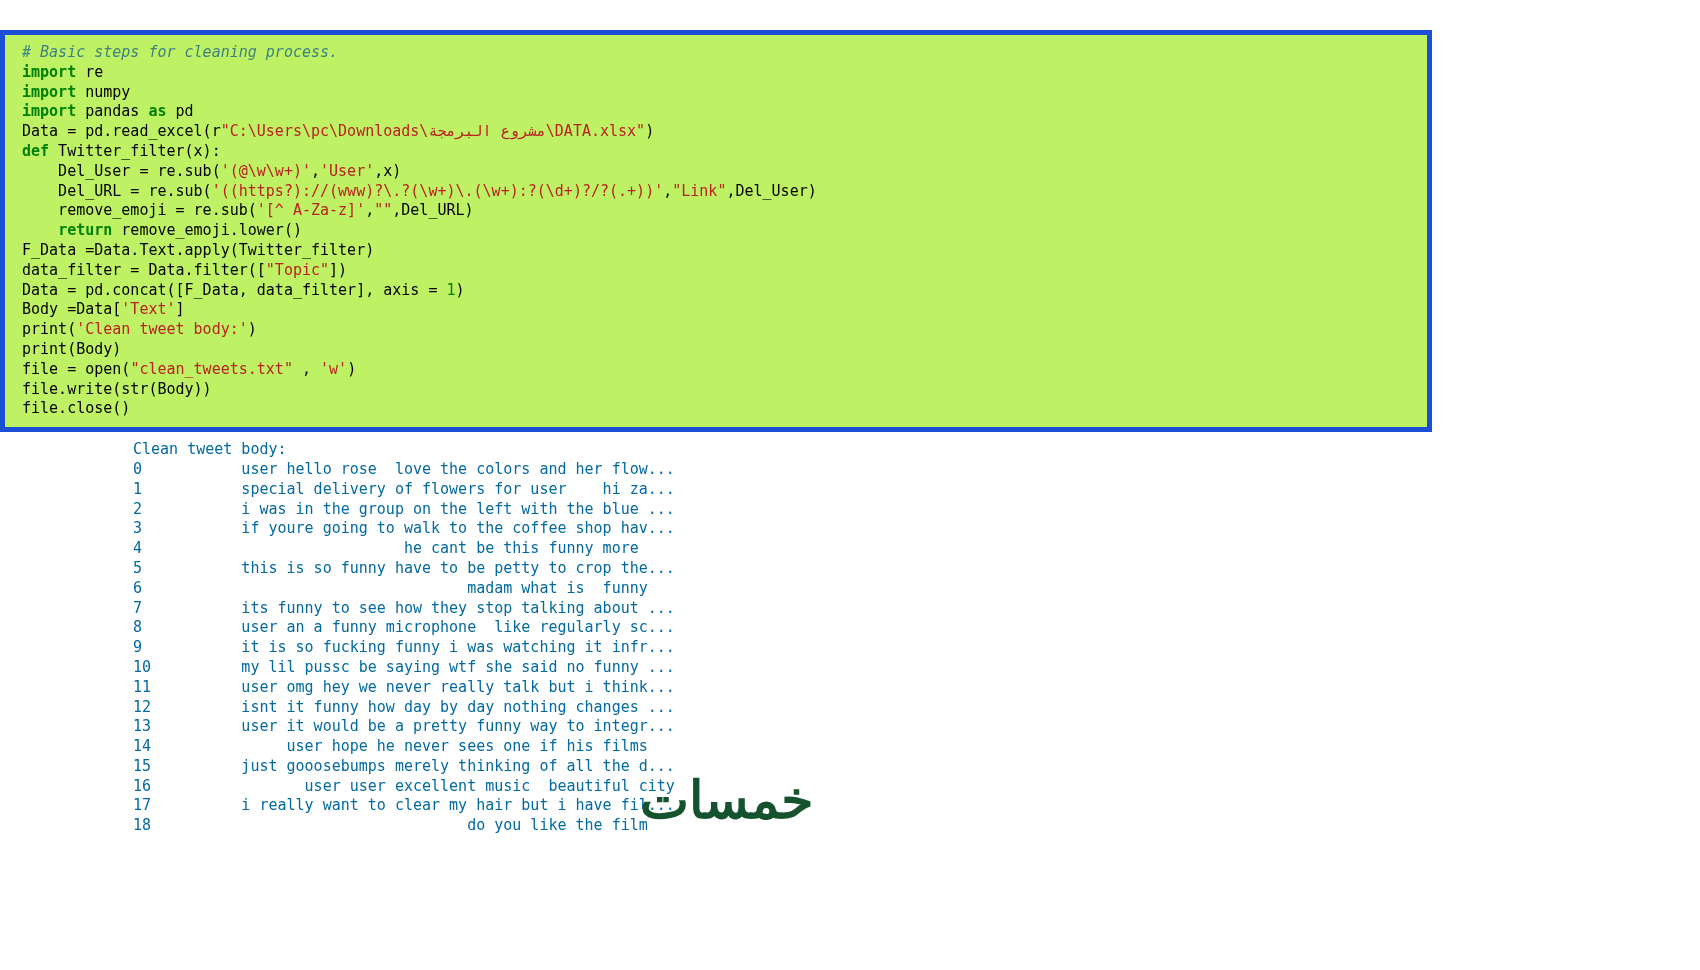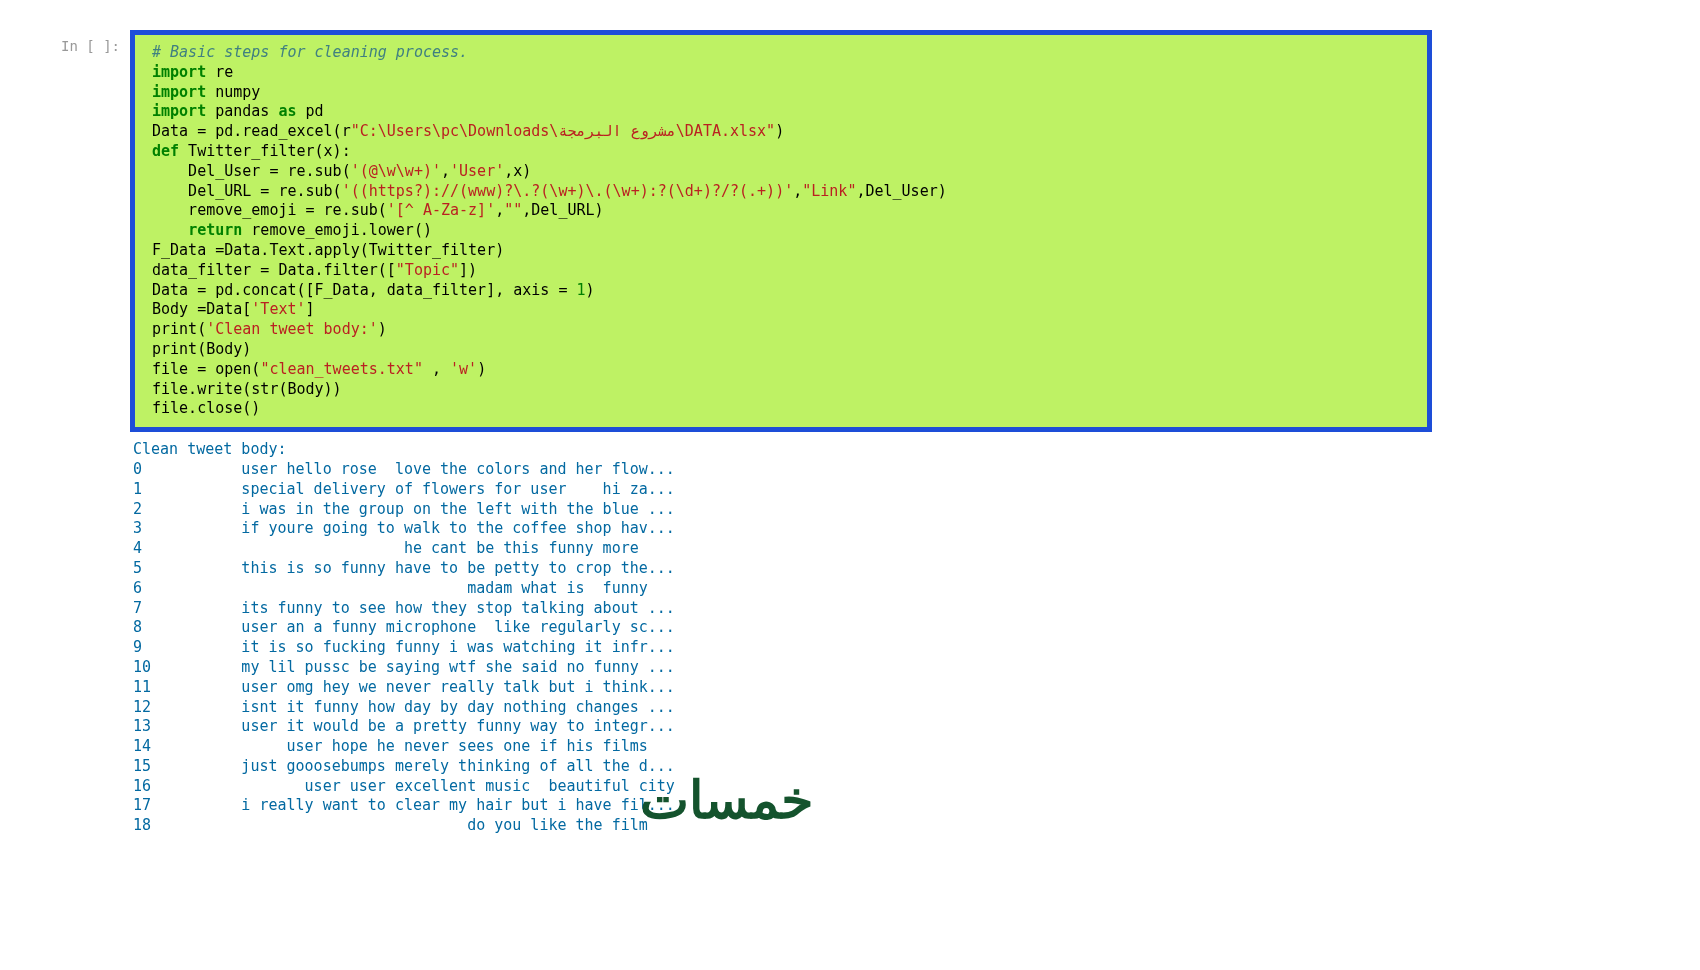--- a/index.html
+++ b/index.html
@@ -73,21 +73,20 @@
     user-select: none;
     pointer-events: none;
   }
 </style>
 </head>
 <body>
 
 <div class="notebook">
 
   <div class="cell">
-    <div class="prompt input-prompt">In [ ]:</div>
     <div class="input-area"><span class="tok-comment"># Basic steps for cleaning process.</span>
 <span class="tok-keyword">import</span><span> re</span>
 <span class="tok-keyword">import</span><span> numpy</span>
 <span class="tok-keyword">import</span><span> pandas </span><span class="tok-keyword">as</span><span> pd</span>
 <span>Data = pd.read_excel(</span><span>r</span><span class="tok-string">"C:\Users\pc\Downloads\مشروع البرمجة\DATA.xlsx"</span><span>)</span>
 <span class="tok-keyword">def</span><span> Twitter_filter</span><span>(x):</span>
 <span>    Del_User = re.sub(</span><span class="tok-string">'(@\w\w+)'</span><span>,</span><span class="tok-string">'User'</span><span>,x)</span>
 <span>    Del_URL = re.sub(</span><span class="tok-string">'((https?)://(www)?\.?(\w+)\.(\w+):?(\d+)?/?(.+))'</span><span>,</span><span class="tok-string">"Link"</span><span>,Del_User)</span>
 <span>    remove_emoji = re.sub(</span><span class="tok-string">'[^ A-Za-z]'</span><span>,</span><span class="tok-string">""</span><span>,Del_URL)</span>
 <span>    </span><span class="tok-keyword">return</span><span> remove_emoji.lower()</span>

